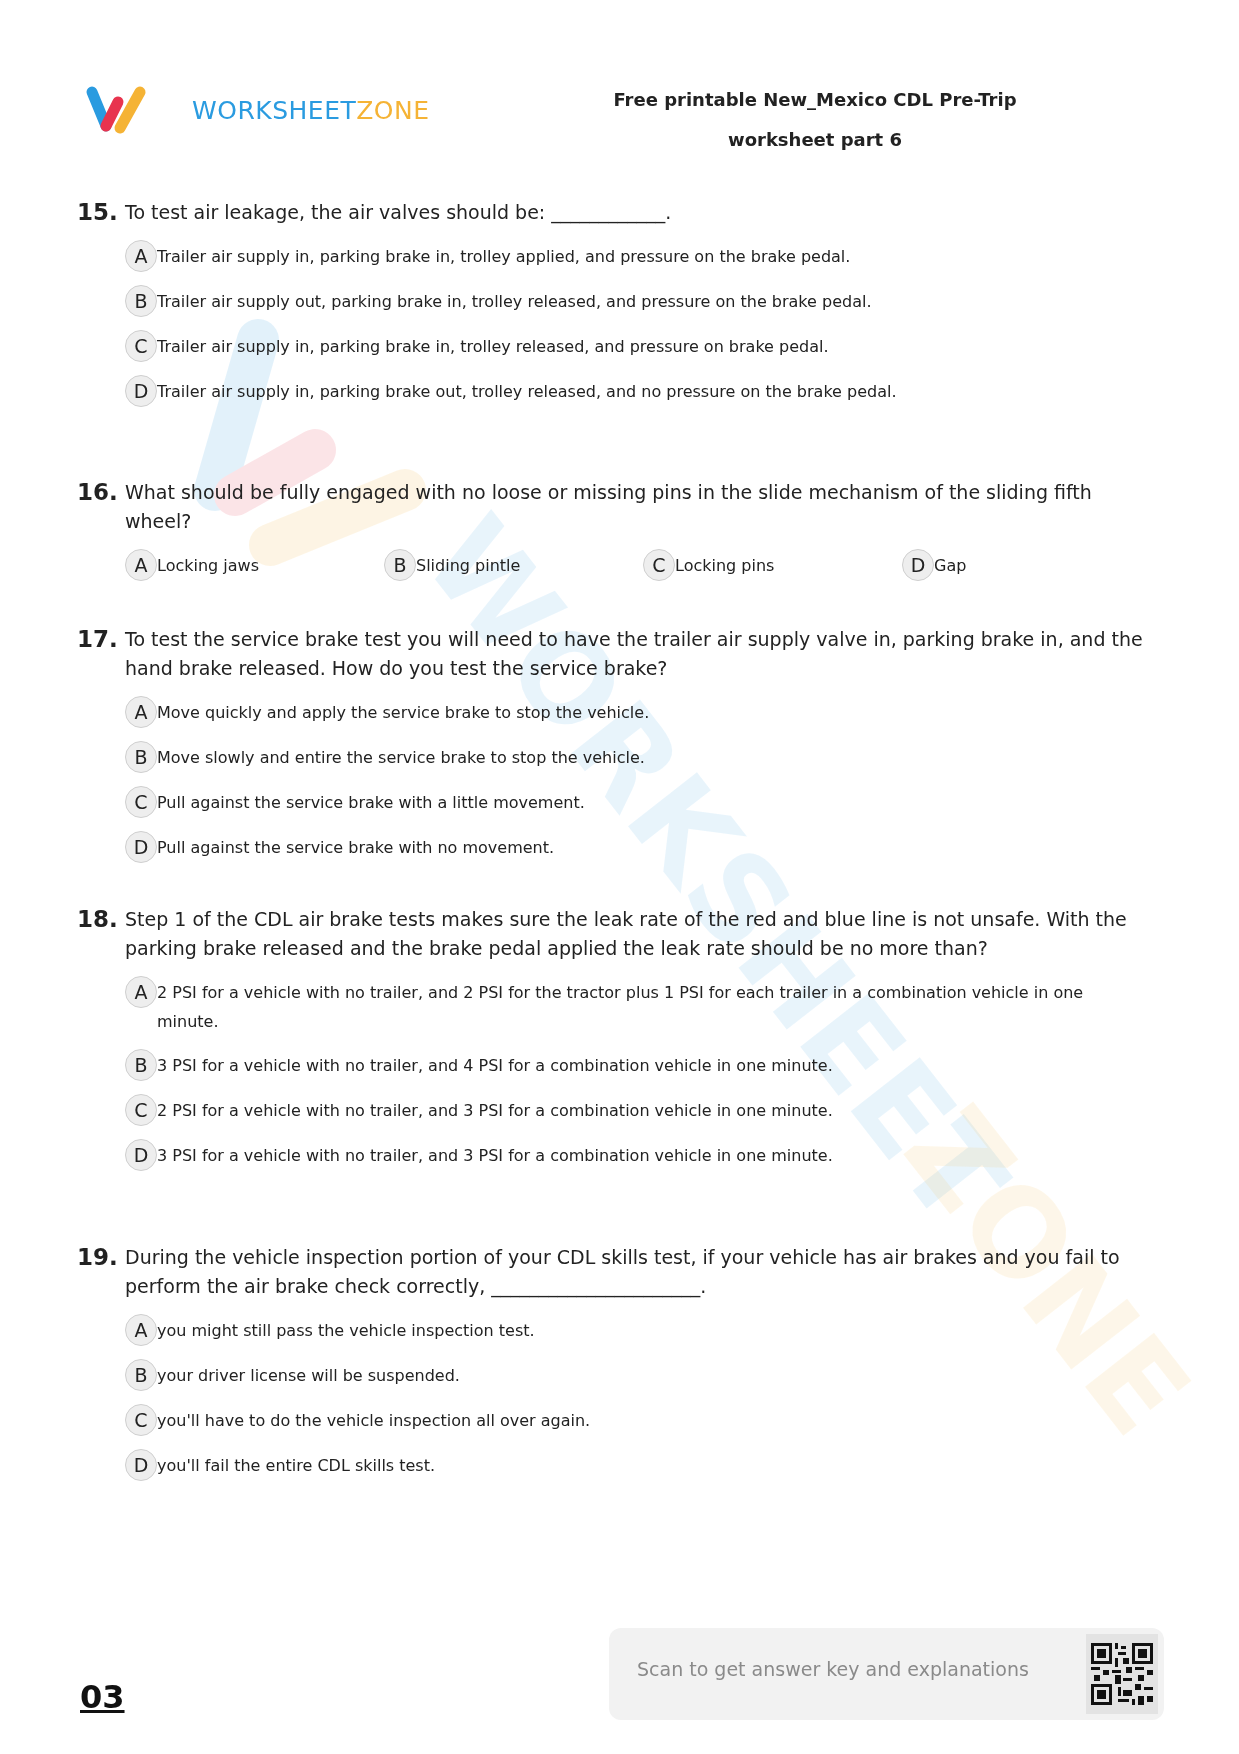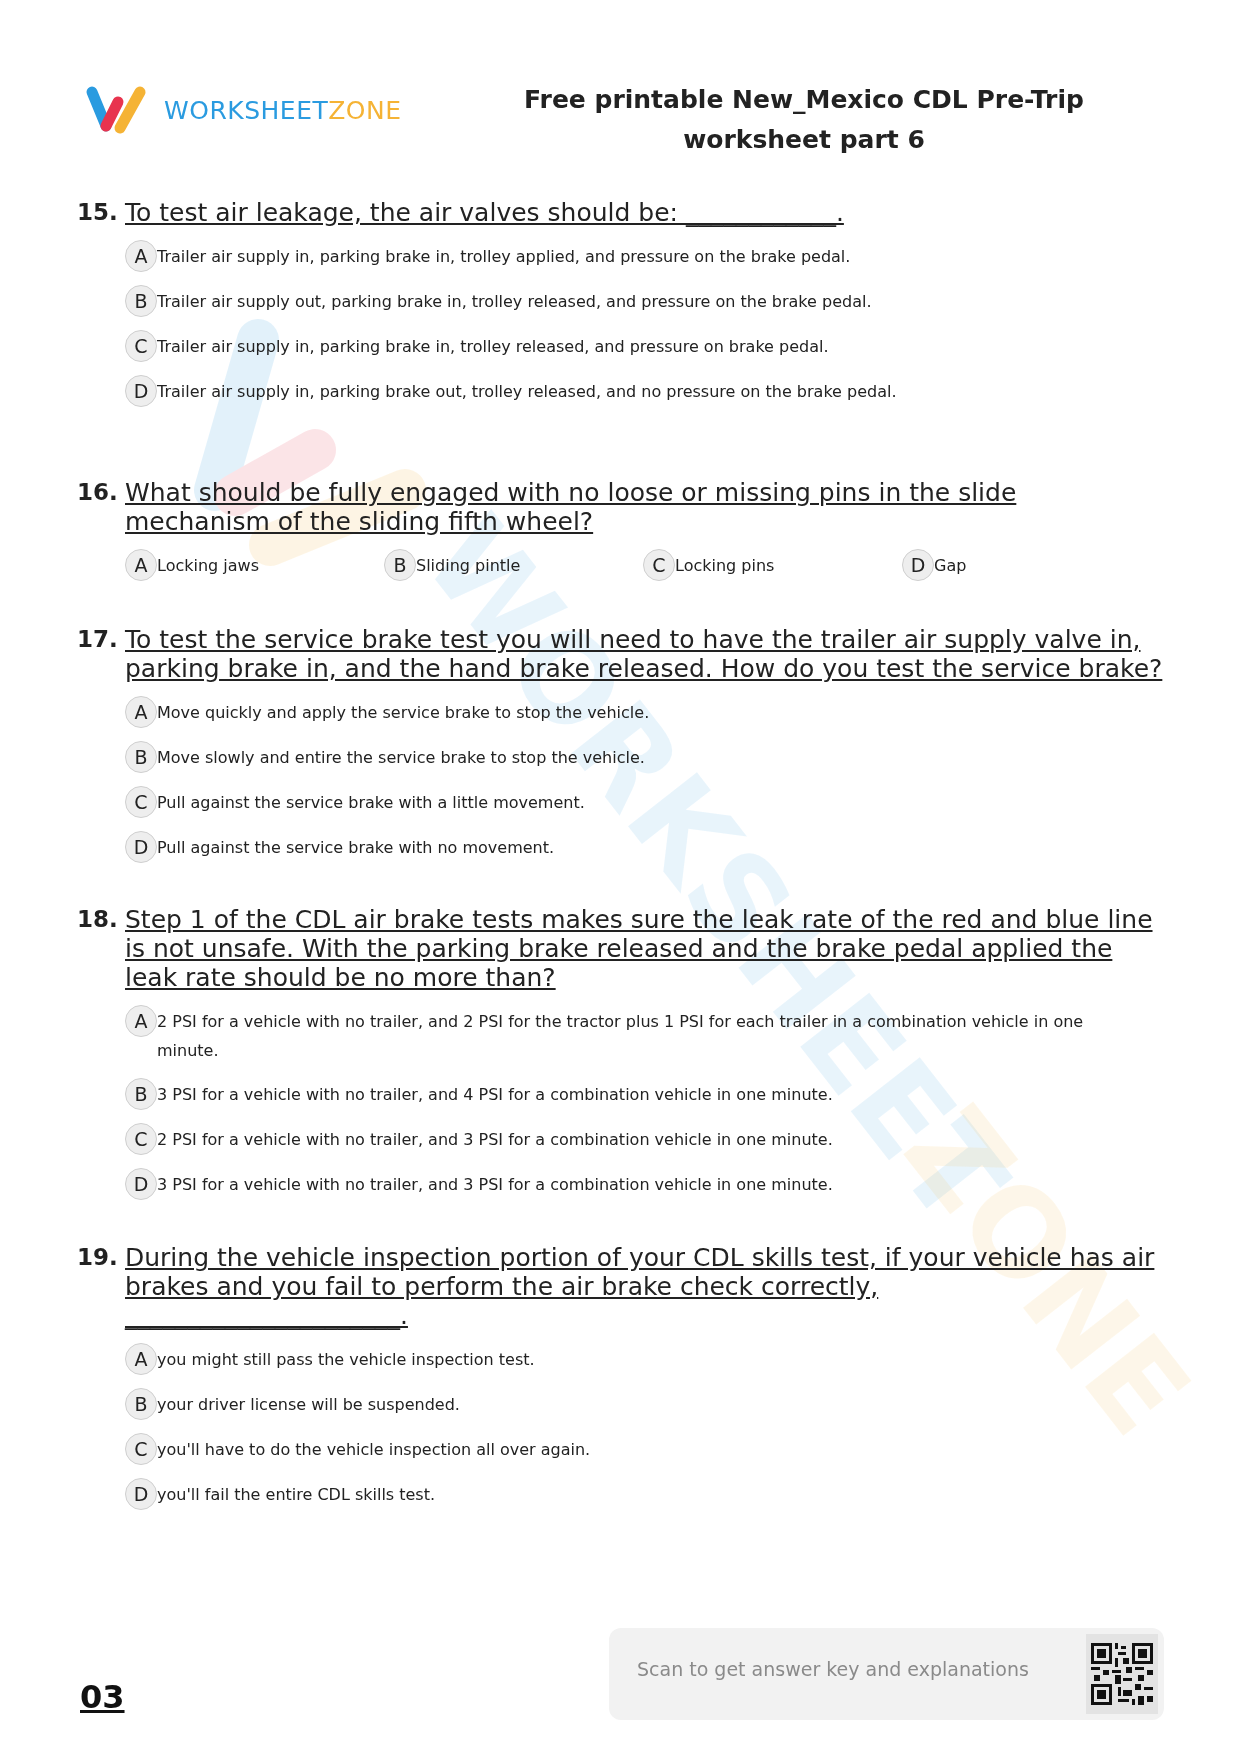--- a/index.html
+++ b/index.html
@@ -2,30 +2,30 @@
 <html><head>
 <meta charset="utf-8">
 <style>
   html, body { margin: 0; padding: 0; }
   body {
     width: 1239px; height: 1754px; background: #ffffff; position: relative; overflow: hidden;
     font-family: "DejaVu Sans", sans-serif; color: #222222;
   }
   .watermark { position: absolute; left: 0; top: 0; width: 1239px; height: 1754px; pointer-events: none; z-index: 0; }
   .header { position: absolute; left: 84px; top: 80px; width: 1100px; height: 80px; z-index: 1; }
-  .logo { position: absolute; left: 0; top: 4px; display: flex; align-items: center; }
+  .logo { position: absolute; left: 0; top: 4px; display: flex; align-items: center; gap: 28px; }
   .logo-mark { width: 70px; height: 52px; }
   .logo-text { margin-left: 10px; font-family: "DejaVu Sans", sans-serif; font-size: 25px; letter-spacing: 0.5px; }
   .logo-text .w { color: #2a9be0; }
   .logo-text .z { color: #f5b335; }
-  .title { position: absolute; left: 440px; top: 0; width: 560px; text-align: center; font-weight: bold; font-size: 25px; line-height: 40px; color: #222; }
+  .title { position: absolute; left: 451px; top: 0; width: 560px; text-align: center; font-weight: bold; font-size: 18px; line-height: 40px; color: #222; }
   .q { position: absolute; left: 77px; width: 1090px; z-index: 1; }
   .q-head { display: flex; }
   .q-num { width: 48px; font-weight: bold; font-size: 23px; line-height: 29px; color: #222; flex-shrink: 0; }
-  .q-text { font-size: 25px; line-height: 29px; width: 1040px; text-decoration: underline; }
+  .q-text { font-size: 19px; line-height: 29px; width: 1040px; }
   .opts { margin-left: 48px; }
   .opt { display: flex; align-items: flex-start; margin-top: 15px; }
   .badge { width: 32px; height: 32px; border-radius: 50%; background: #eeeeee; border: 1px solid #cfcfcf; box-sizing: border-box; font-size: 19px; line-height: 30px; text-align: center; color: #222; flex-shrink: 0; margin-top: -2px; }
   .opt-text { font-size: 16px; line-height: 29px; width: 980px; }
   .opts-row { display: flex; margin-left: 48px; margin-top: 15px; }
   .opts-row .opt { margin-top: 0; width: 259px; }
   .opts-row .opt-text { width: auto; }
   .footer-num { position: absolute; left: 80px; top: 1678px; font-weight: bold; font-size: 32px; text-decoration: underline; color: #111; z-index: 1; }
   .qr-box { position: absolute; left: 609px; top: 1628px; width: 555px; height: 92px; background: #f2f2f2; border-radius: 12px; z-index: 1; text-align: right; }
   .qr-text { position: absolute; left: 28px; top: 30px; font-size: 19px; color: #8a8a8a; }

